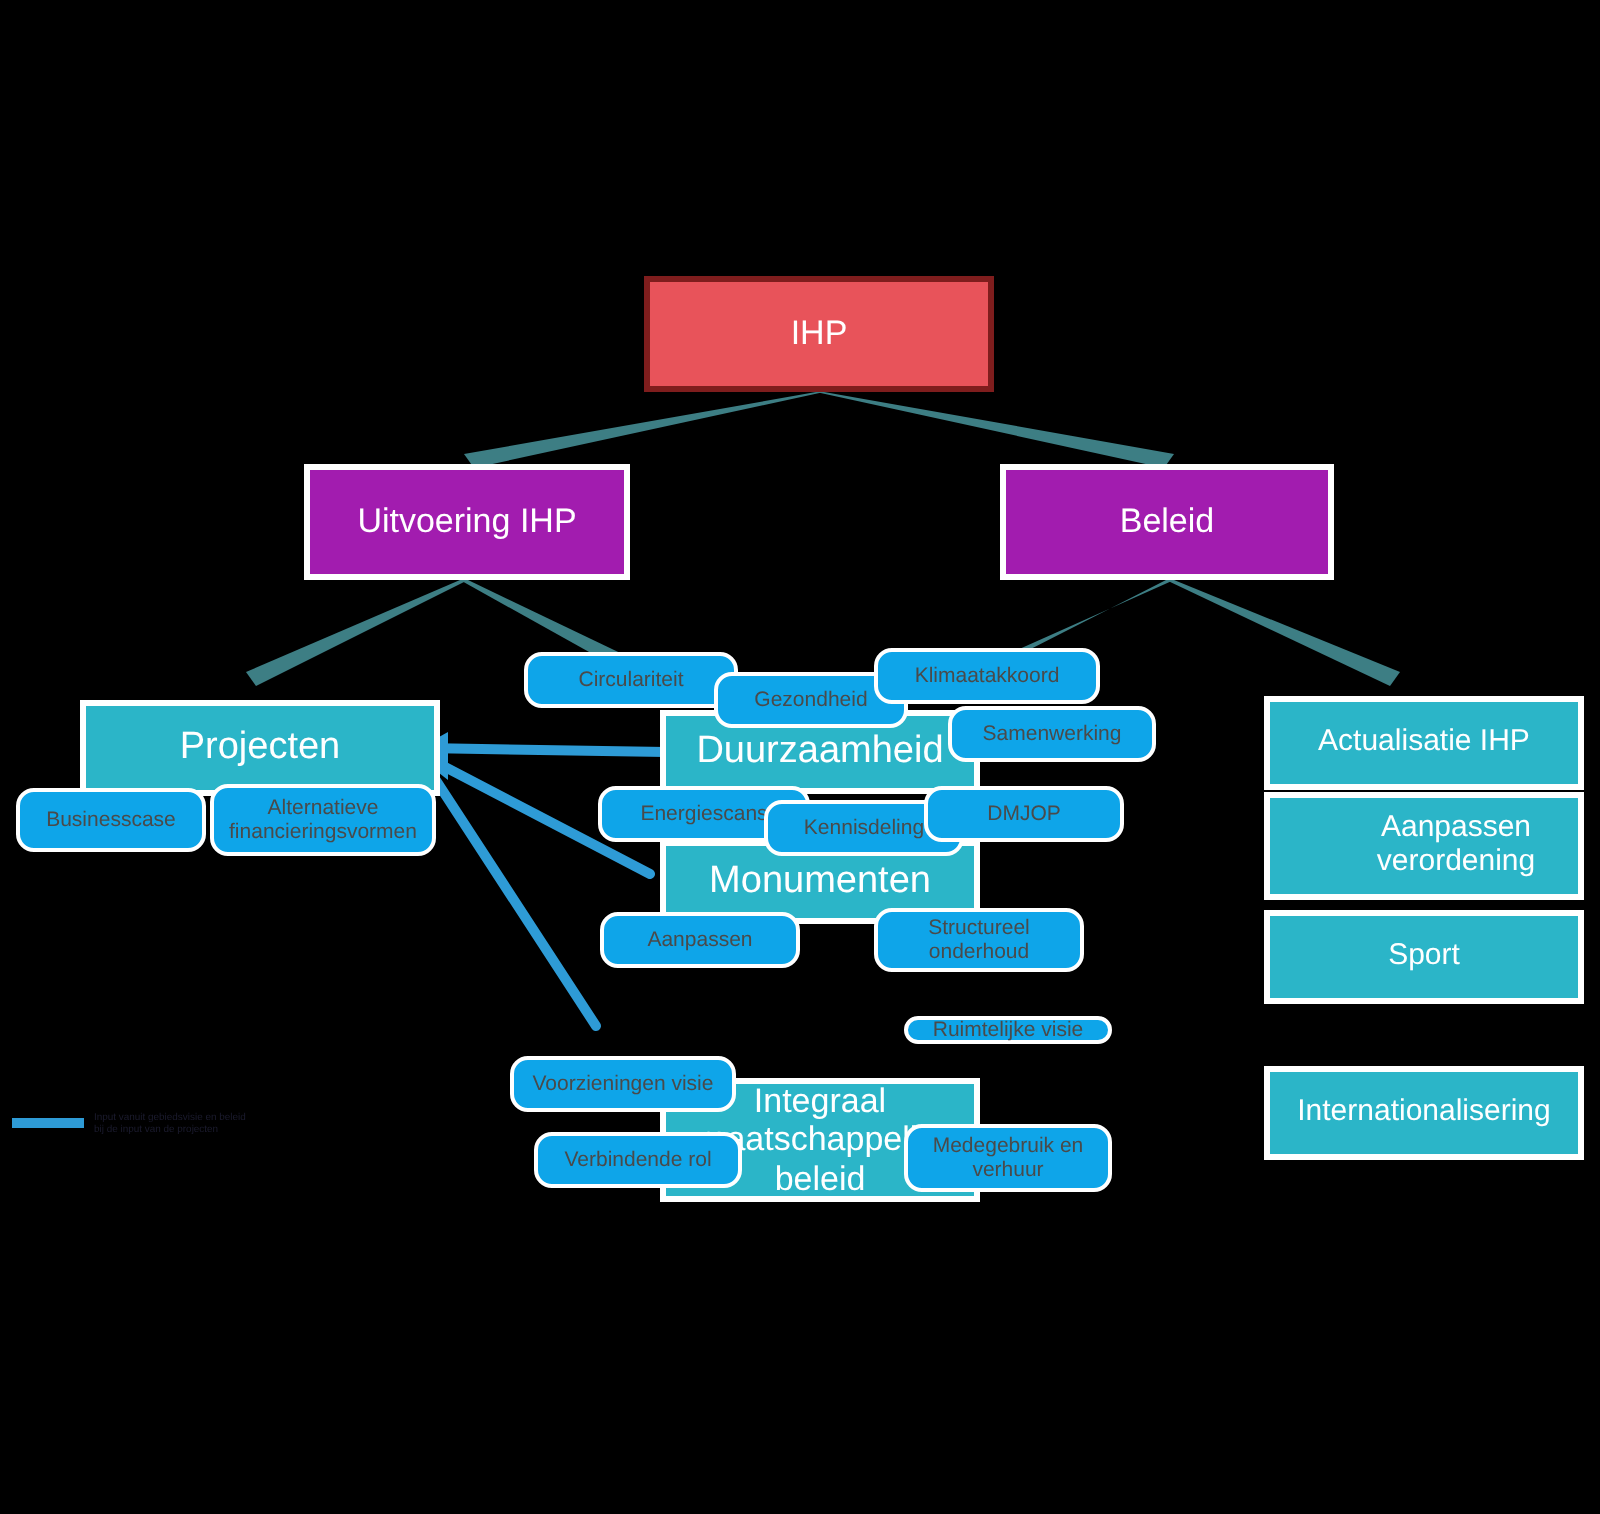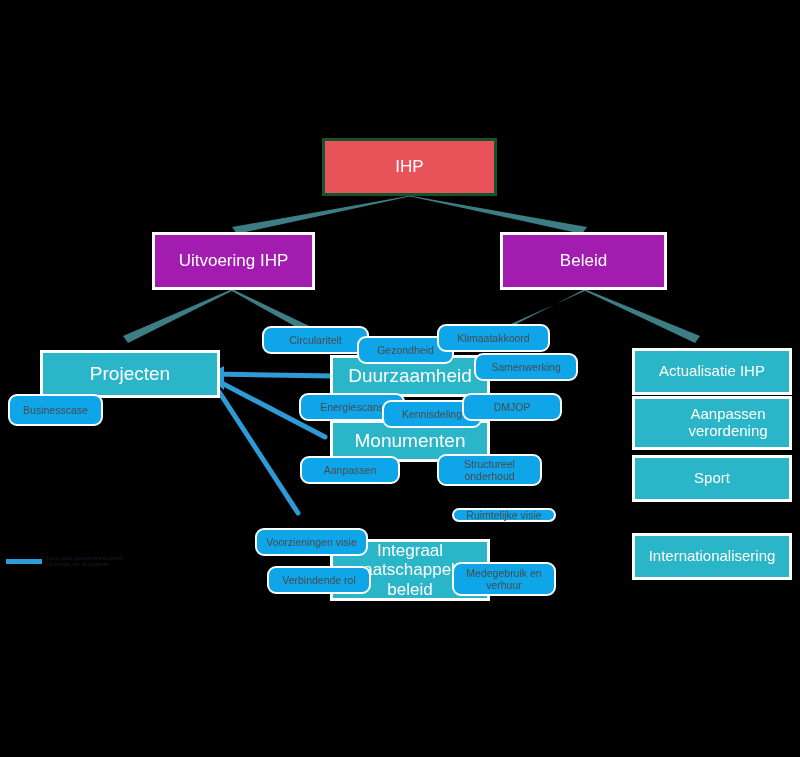--- a/index.html
+++ b/index.html
@@ -2,21 +2,21 @@
 <html><head>
 <meta charset="utf-8">
 <style>
   html,body{margin:0;padding:0;background:#000;}
   body{width:800px;height:757px;overflow:hidden;font-family:"Liberation Sans",sans-serif;}
   #canvas{position:relative;width:800px;height:757px;background:#000;}
   #svg-links{position:absolute;left:0;top:0;width:800px;height:757px;pointer-events:none;}
 
   .node{position:absolute;box-sizing:border-box;display:flex;align-items:center;
         justify-content:center;text-align:center;color:#fff;line-height:1.12;}
-  .root{background:#E8535A;border:3px solid #14532d;font-size:17px;}
+  .root{background:#E8535A;border:3px solid #7f1d1d;font-size:17px;}
   .lvl2{background:#a21caf;border:3px solid #fff;font-size:17px;}
   .cyan{background:#2BB5C8;border:3px solid #fff;font-size:19px;}
   .cyan-sm{background:#2BB5C8;border:3px solid #fff;font-size:17px;}
   .pill{position:absolute;box-sizing:border-box;display:flex;align-items:center;
         justify-content:center;text-align:center;background:#0ea5e9;color:#4A4A4A;
         border:2px solid #fff;border-radius:9px;font-size:10.5px;line-height:1.15;
         padding:2px 4px;}
   .right-col{background:#2BB5C8;border:3px solid #fff;font-size:15px;}
 
   #legend{position:absolute;left:6px;top:556px;width:200px;display:flex;
@@ -56,20 +56,23 @@
   </div>
   <div class="node lvl2" style="left:500px;top:232px;width:167px;height:58px;">
     <span>Beleid</span>
   </div>
 
   <div class="node cyan" style="left:40px;top:350px;width:180px;height:48px;">
     <span>Projecten</span>
   </div>
   <div class="pill" style="left:8px;top:394px;width:95px;height:32px;">
     <span>Businesscase</span>
+  </div>
+  <div class="pill" style="left:105px;top:392px;width:113px;height:36px;">
+    <span>Alternatieve financieringsvormen</span>
   </div>
 
   <div class="node cyan" style="left:330px;top:355px;width:160px;height:42px;">
     <span>Duurzaamheid</span>
   </div>
   <div class="pill" style="left:262px;top:326px;width:107px;height:28px;">
     <span>Circulariteit</span>
   </div>
   <div class="pill" style="left:357px;top:336px;width:97px;height:28px;">
     <span>Gezondheid</span>

